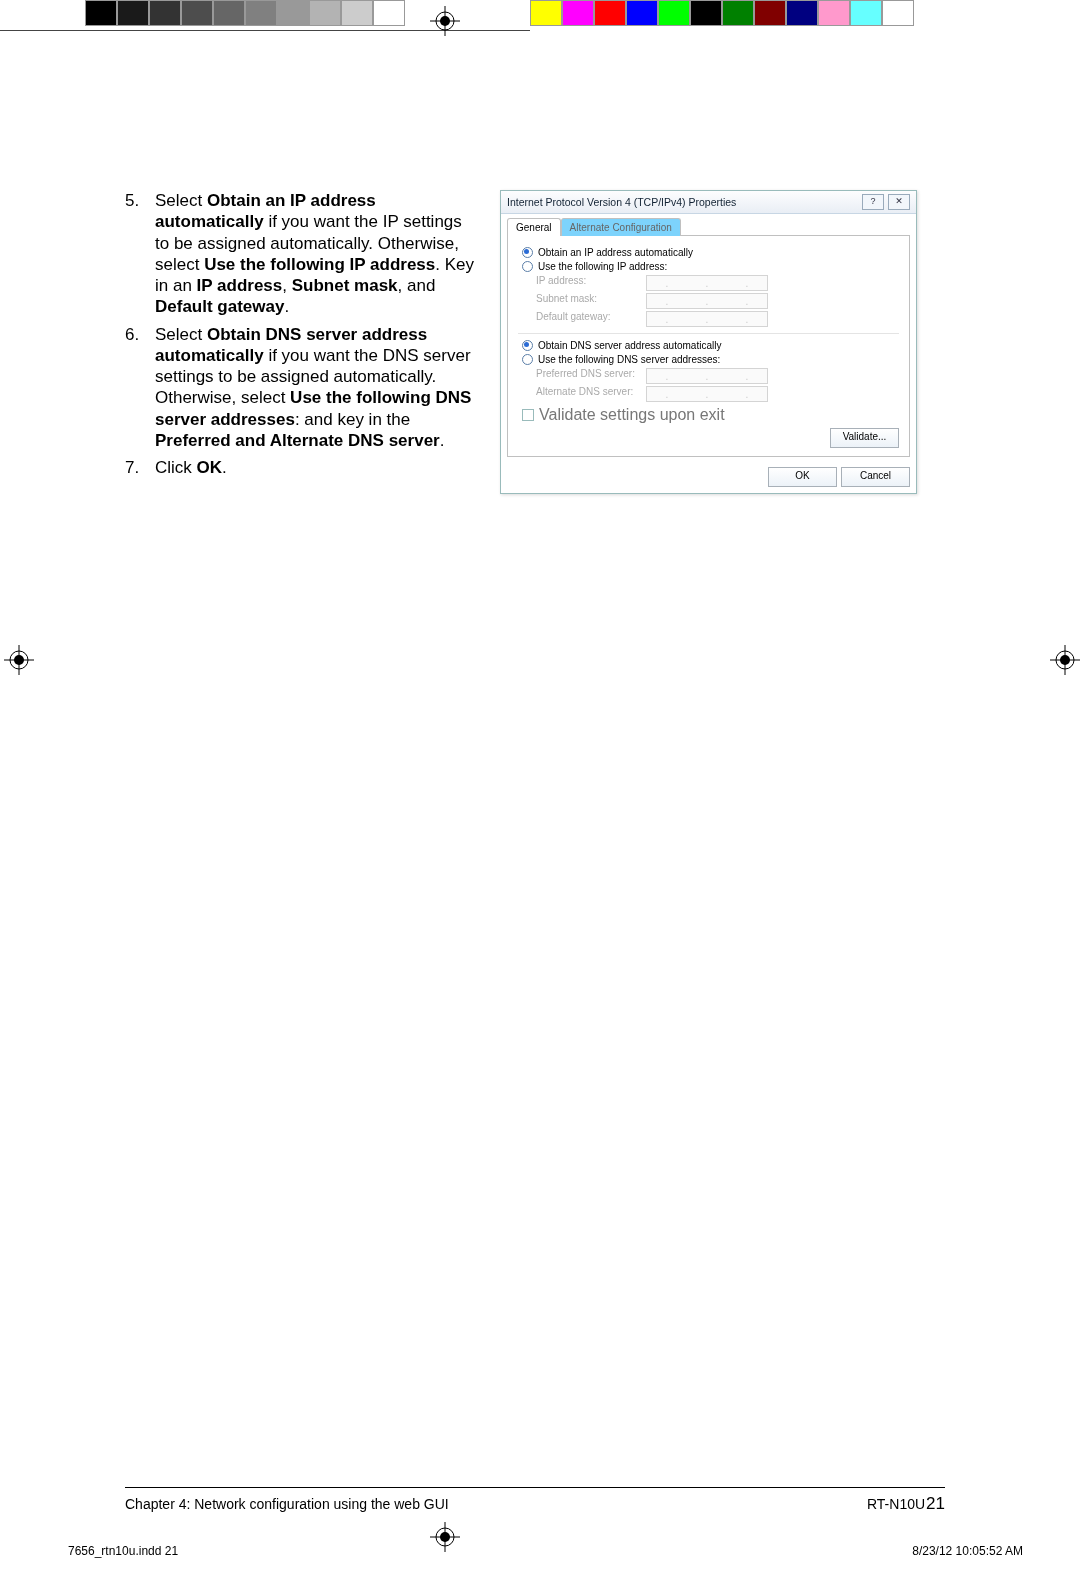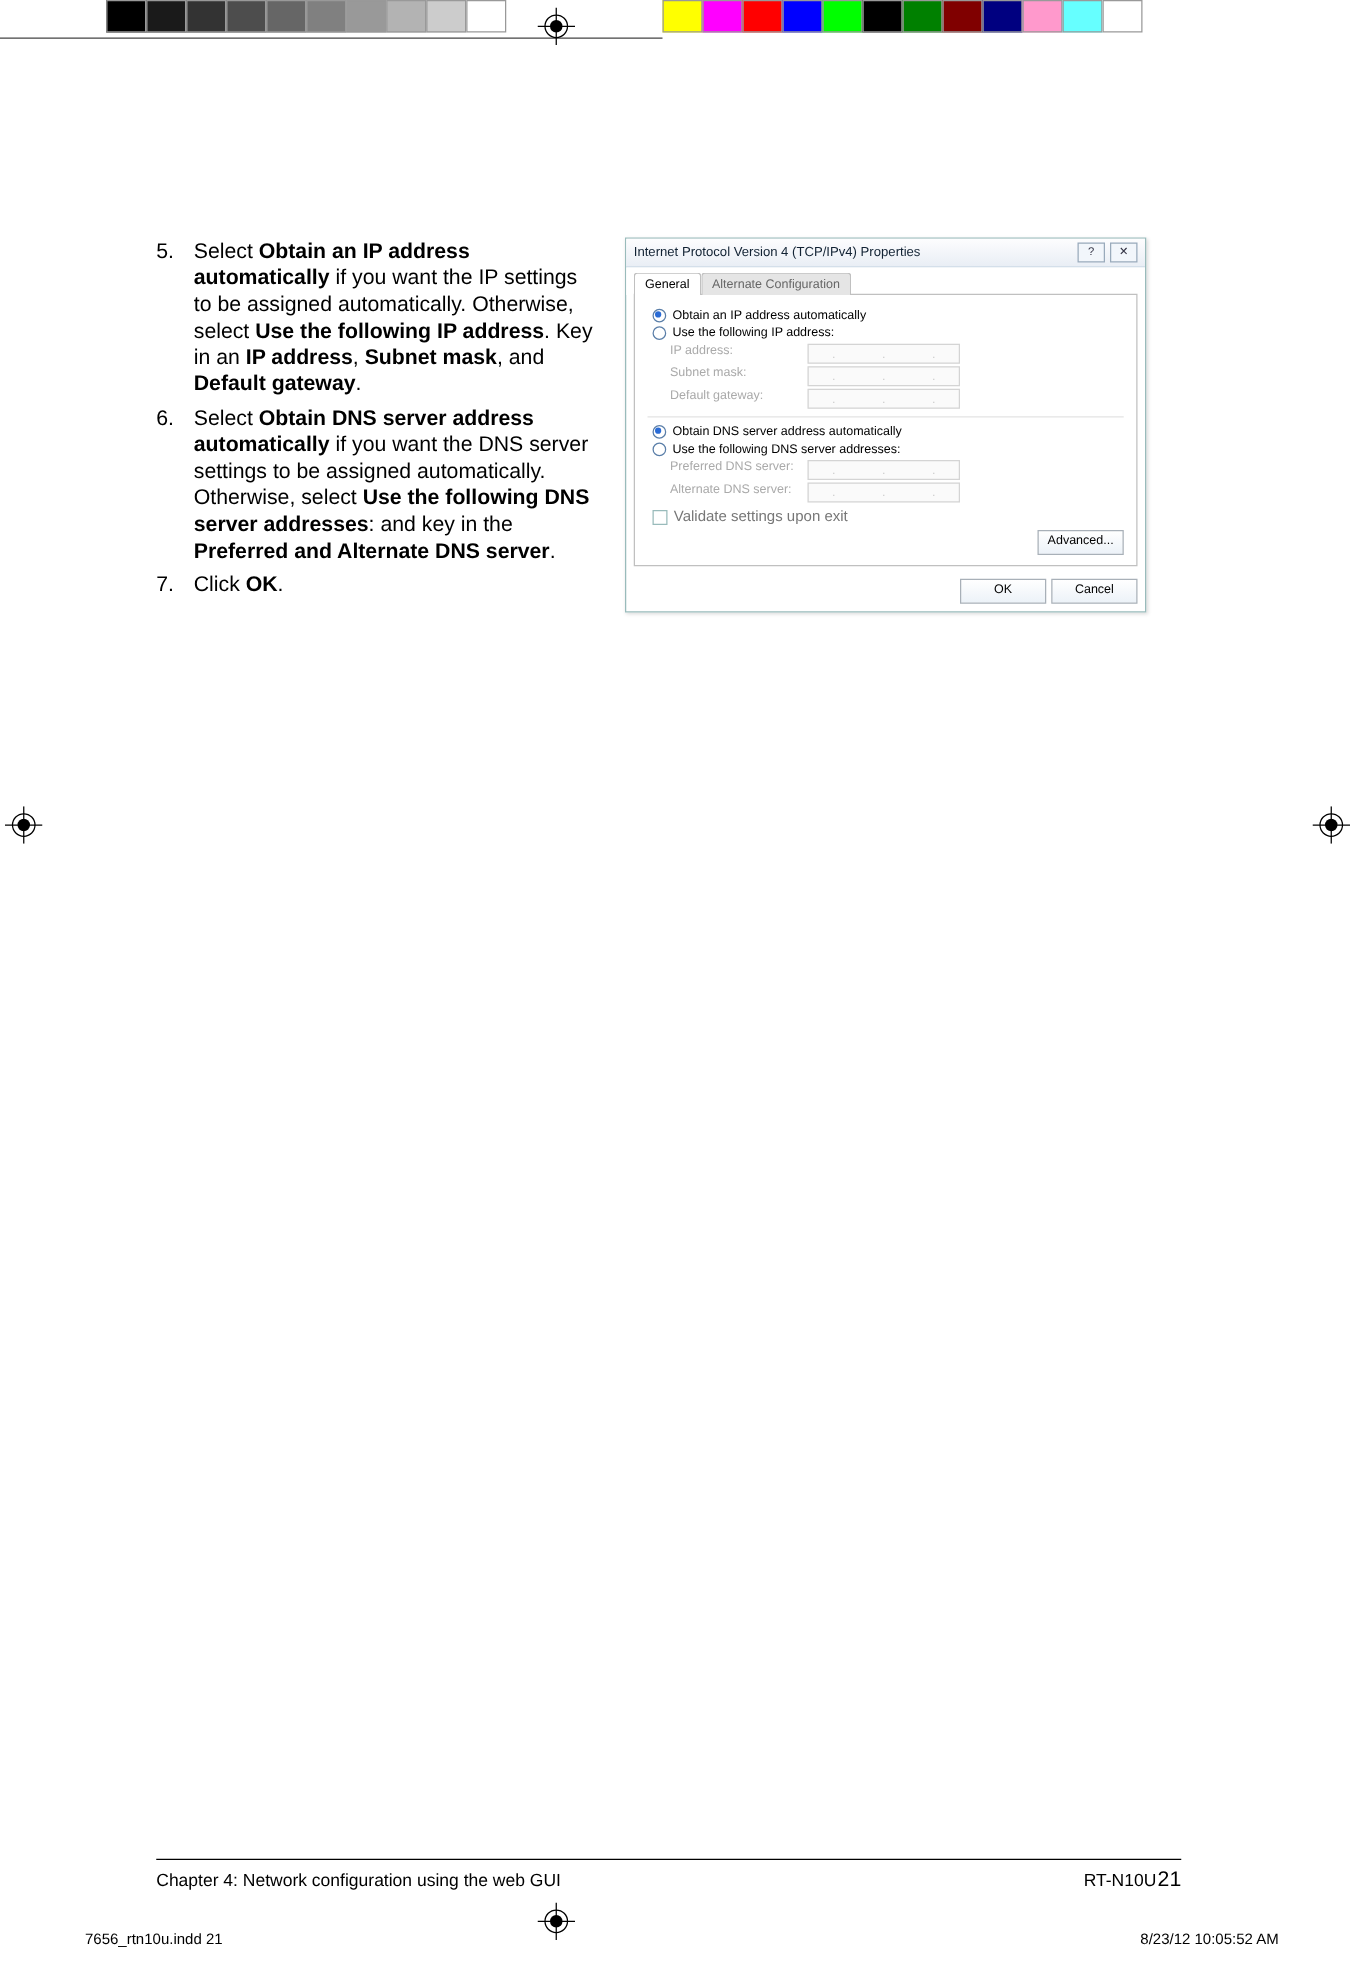--- a/index.html
+++ b/index.html
@@ -62,36 +62,36 @@
     color: #123; font-size: 10.5px;
   }
   .dlg-title .spacer { flex: 1; }
   .dlg-title .wbtn {
     width: 20px; height: 14px; border:1px solid #9ab; background:#f2f6fb;
     font-size: 9px; text-align:center; line-height:12px; color:#334;
   }
   .tabs { display:flex; gap:0; padding: 4px 6px 0 6px; background:#fff; }
   .tab {
     padding: 3px 8px; border:1px solid #c0c0c0; border-bottom:none;
-    font-size: 10px; background:#e5e5e5; color:#666;
+    font-size: 10px; background:#7dd3fc; color:#666;
     border-top-left-radius: 3px; border-top-right-radius: 3px;
   }
   .tab.active { background:#fff; color:#000; position:relative; z-index:2; }
   .tab-body {
     border:1px solid #c0c0c0; margin: -1px 6px 6px 6px; padding: 8px 10px 8px 10px;
   }
   .desc { font-size: 9.5px; color:#222; line-height: 1.3; margin-bottom:6px; }
   .radio-row { display:flex; align-items:center; gap:5px; margin: 3px 0 3px 4px; font-size:10px; }
   .radio { width:9px; height:9px; border:1px solid #5a7ea8; border-radius:50%; display:inline-block; position:relative; background:#fff; }
   .radio.sel::after { content:""; position:absolute; left:1px; top:1px; width:5px; height:5px; background:#2b6cd6; border-radius:50%; }
   .field-row { display:flex; align-items:flex-start; margin: 2px 0 2px 18px; font-size:10px; color:#aaa; }
   .field-label { flex: 0 0 110px; }
   .ipbox { flex: 0 0 120px; height:14px; border:1px solid #d4d4d4; background:#fafafa; display:flex; align-items:center; justify-content:space-around; color:#ccc; font-size:10px; }
   .divline { border-top:1px solid #e4e4e4; margin: 6px 0; }
-  .chk-row { display:flex; align-items:flex-end; gap:5px; margin: 4px 0 0 4px; font-size:12px; color:#777; }
+  .chk-row { display:flex; align-items:center; gap:5px; margin: 4px 0 0 4px; font-size:16px; color:#777; }
   .chk { width:10px; height:10px; border:1px solid #9bb; background:#fff; }
   .dlg-btnrow { display:flex; justify-content:flex-end; gap:4px; padding:4px 6px 6px 0; }
   .dlg-btn { min-width:55px; height:18px; border:1px solid #a8b0b8; background:linear-gradient(#fff,#ecf2f8); font-size:10px; text-align:center; line-height:16px; padding:0 6px; }
   .adv-row { display:flex; justify-content:flex-end; margin-top:4px; }
   
   .footer {
     position: absolute; bottom: 60px; left: 125px; width: 820px;
     border-top: 1px solid #000; padding-top: 6px;
     display: flex; justify-content: space-between; align-items:center;
     font-size: 14px;
@@ -263,21 +263,21 @@
                   <span>.</span>
                 </span>
             </div>
 
             <div class="chk-row">
               <span class="chk"></span>
               <span>Validate settings upon exit</span>
               <span style="flex:1"></span>
             </div>
             <div class="adv-row">
-              <span class="dlg-btn">Advanced...</span>
+              <span class="dlg-btn">Validate...</span>
             </div>
           </div>
           <div class="dlg-btnrow">
             <span class="dlg-btn">OK</span>
             <span class="dlg-btn">Cancel</span>
           </div>
         </div>
       </div>
     </div>
   </div>

